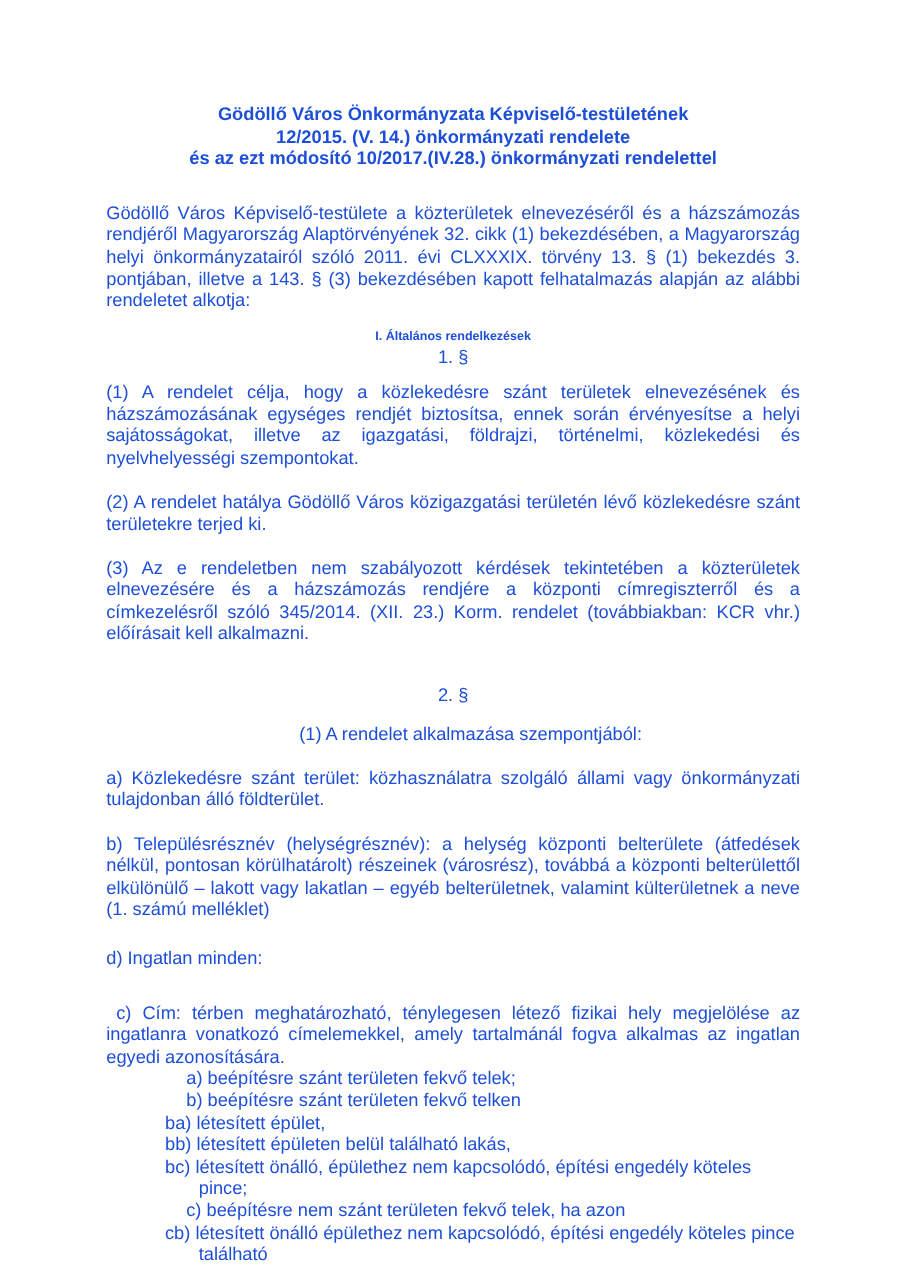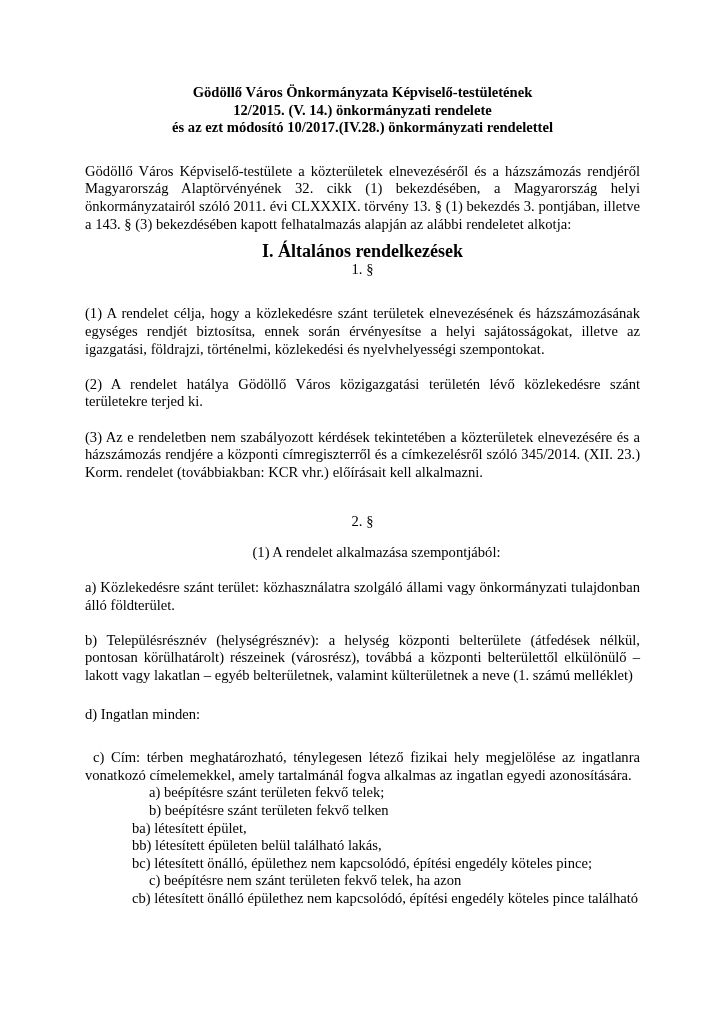--- a/index.html
+++ b/index.html
@@ -3,37 +3,37 @@
 <meta charset="utf-8">
 <style>
   html, body { margin: 0; padding: 0; background: #ffffff; }
   .page {
     position: relative;
     width: 724px;
     height: 1024px;
     box-sizing: border-box;
     background: #ffffff;
     padding: 84px 84px 0 85px;
-    font-family: Liberation Serif, serif;
+    font-family: Liberation Sans, sans-serif;
     font-size: 14.6px;
     line-height: 17.6px;
-    color: #000000;
+    color: #1d4ed8;
     overflow: hidden;
   }
   .title-block { text-align: center; font-weight: bold; }
   .title-line { white-space: nowrap; }
   .preamble { text-align: justify; margin: 26px 0 0 0; }
   .chapter-heading {
     text-align: center; font-weight: bold;
-    font-size: 18px; margin: 10px 0 0 0; line-height: 17.6px;
+    font-size: 10px; margin: 10px 0 0 0; line-height: 17.6px;
   }
   .article-number { text-align: center; margin: 0; }
   .article-number.spaced { margin-top: 32px; }
   p.body-para { text-align: justify; margin: 17.6px 0 0 0; }
-  p.first-after-article { margin-top: 27px; }
+  p.first-after-article { margin-top: 10px; }
   p.lead-para { margin-top: 13px; text-align: center; margin-left: 28px; }
   p.point-c { margin-top: 26px; text-indent: 8px; }
   p.point-d { margin-top: 21px; }
   .sublist { margin: 0; }
   .sub-item { text-align: left; }
   .sub-item.lvl1 { margin-left: 64px; padding-left: 22px; text-indent: -22px; }
   .sub-item.lvl2 { margin-left: 47px; padding-left: 27px; text-indent: -27px; }
 </style>
 </head>
 <body>

